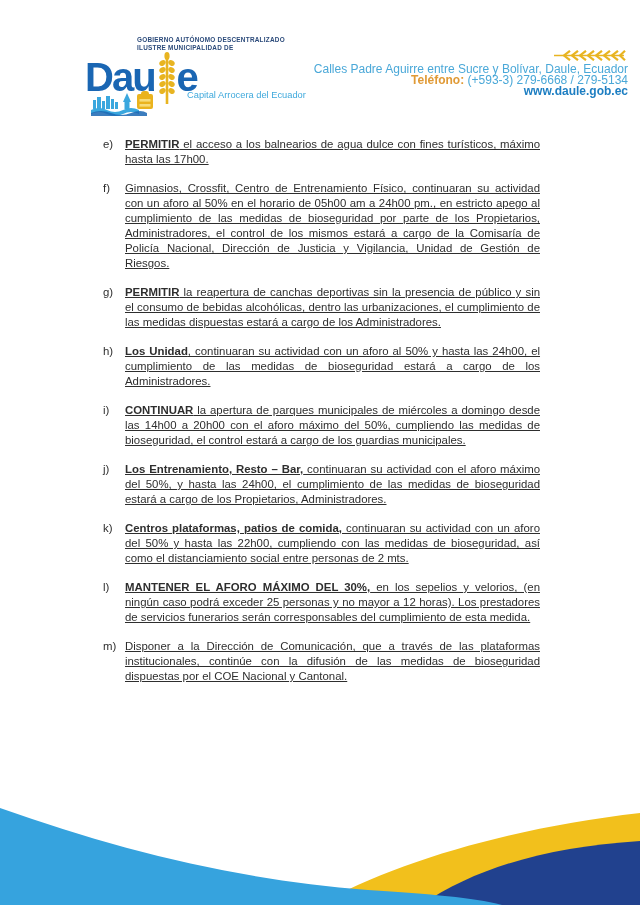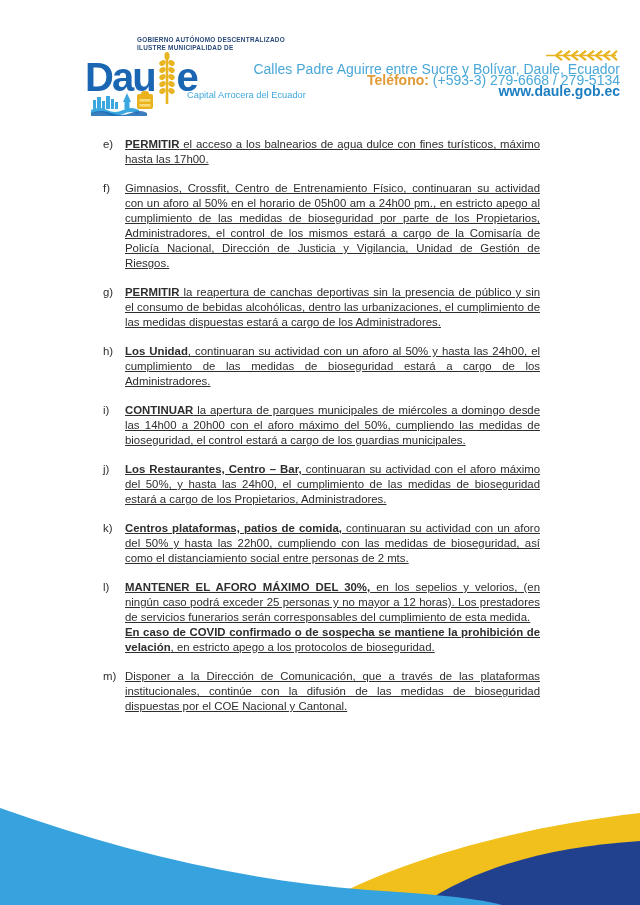--- a/index.html
+++ b/index.html
@@ -11,21 +11,21 @@
   }
 
   
   .logo-block { position:absolute; left:85px; top:36px; width:250px; }
   .logo-lines { margin-left:52px; color:#2b4a7a; font-size:6.4px; font-weight:bold; letter-spacing:.25px; line-height:7.6px; }
   .logo-word { display:flex; align-items:flex-end; margin-top:1px; color:#1a66b3; font-weight:bold; font-size:40px; line-height:50px; letter-spacing:-2px; }
   .logo-word .wheat { margin:0 1px -2px 3px; }
   .logo-bottom { display:flex; align-items:flex-start; margin:-12px 0 0 6px; position:relative; }
   .logo-tagline { color:#3fa9dc; font-size:9.3px; margin:0 0 2px 4px; white-space:nowrap; }
 
-  .contact-block { position:absolute; right:20px; top:50px; text-align:right; color:#4aa8d8; font-size:14px; line-height:11px;margin-left:24px; }
+  .contact-block { position:absolute; right:12px; top:50px; text-align:right; color:#4aa8d8; font-size:12px; line-height:11px;margin-left:24px; }
   .contact-block .spikes { display:block; margin:0 2px 3px auto; }
   .phone-label { color:#e09a36; font-weight:bold; }
   .website { color:#1d7ec2; font-weight:bold; }
 
   
   .measures { position:absolute; top:137px; left:103px; right:100px; }
   .measure-item { display:flex; margin-bottom:14px; color:#2e2e2e; font-size:11.4px; line-height:15px; }
   .item-label { width:22px; flex:none; font-weight:bold; }
   .item-label.normal { font-weight:normal; }
   .item-body { flex:1; text-align:justify;text-decoration:underline; }
@@ -142,36 +142,35 @@
     <div class="measure-item">
       <div class="item-label normal">i)</div>
       <div class="item-body">
           <div><span class="b">CONTINUAR</span><span> la apertura de parques municipales de miércoles a domingo desde las 14h00 a 20h00 con el aforo máximo del 50%, cumpliendo las medidas de bioseguridad, el control estará a cargo de los guardias municipales.</span></div>
         </div>
     </div>
 
     <div class="measure-item">
       <div class="item-label normal">j)</div>
       <div class="item-body">
-          <div><span class="b">Los Restaurantes, Centro – Bar,</span><span> continuaran su actividad con el aforo máximo del 50%, y hasta las 24h00, el cumplimiento de las medidas de bioseguridad estará a cargo de los Propietarios, Administradores.</span></div>
+          <div><span class="b">Los Entrenamiento, Resto – Bar,</span><span> continuaran su actividad con el aforo máximo del 50%, y hasta las 24h00, el cumplimiento de las medidas de bioseguridad estará a cargo de los Propietarios, Administradores.</span></div>
         </div>
     </div>
 
     <div class="measure-item">
       <div class="item-label normal">k)</div>
       <div class="item-body">
           <div><span class="b">Centros plataformas, patios de comida,</span><span> continuaran su actividad con un aforo del 50% y hasta las 22h00, cumpliendo con las medidas de bioseguridad, así como el distanciamiento social entre personas de 2 mts.</span></div>
         </div>
     </div>
 
     <div class="measure-item">
       <div class="item-label normal">l)</div>
       <div class="item-body">
           <div><span class="b">MANTENER EL AFORO MÁXIMO DEL 30%,</span><span> en los sepelios y velorios, (en ningún caso podrá exceder 25 personas y no mayor a 12 horas). Los prestadores de servicios funerarios serán corresponsables del cumplimiento de esta medida.</span></div>
-          <div><span class="b">En caso de COVID confirmado o de sospecha se mantiene la prohibición de velación</span><span>, en estricto apego a los protocolos de bioseguridad.</span></div>
         </div>
     </div>
 
     <div class="measure-item">
       <div class="item-label normal">m)</div>
       <div class="item-body">
           <div><span>Disponer a la Dirección de Comunicación, que a través de las plataformas institucionales, continúe con la difusión de las medidas de bioseguridad dispuestas por el COE Nacional y Cantonal.</span></div>
         </div>
     </div>
   </div>

